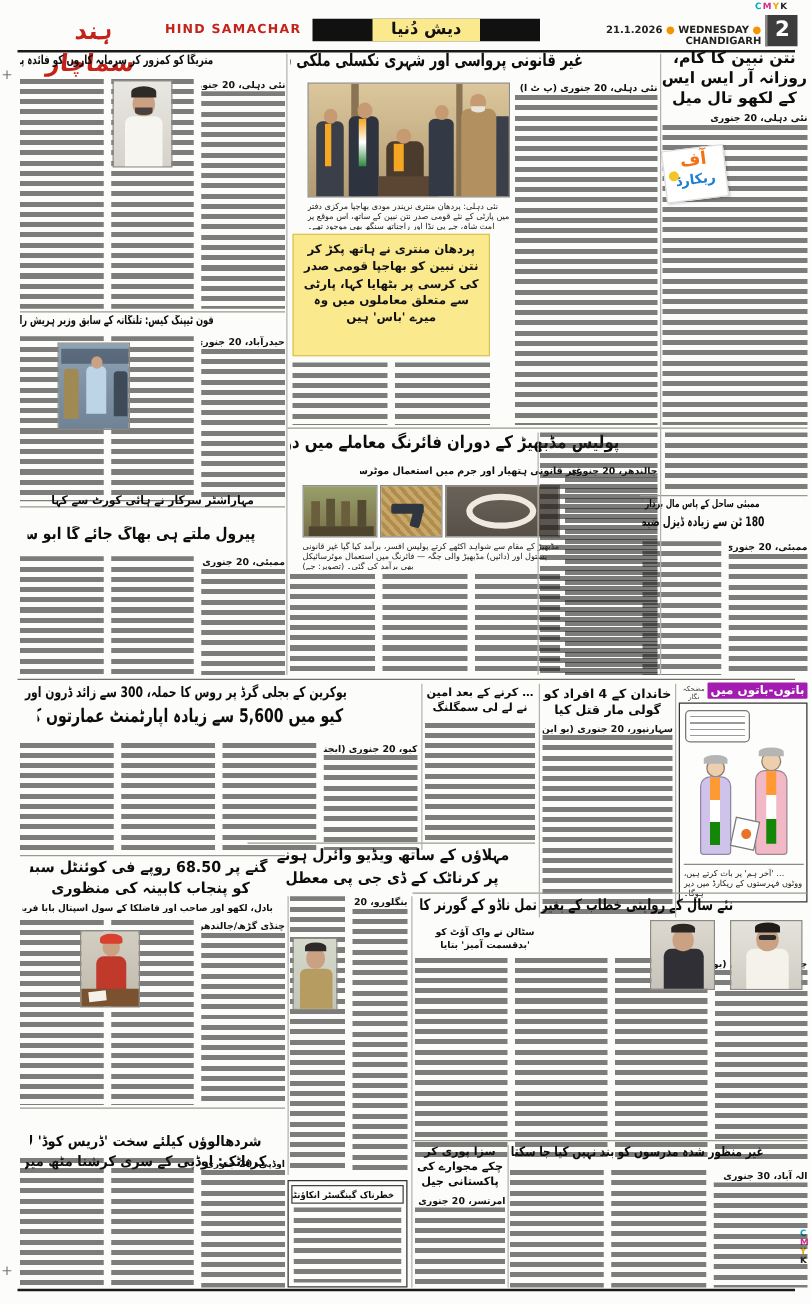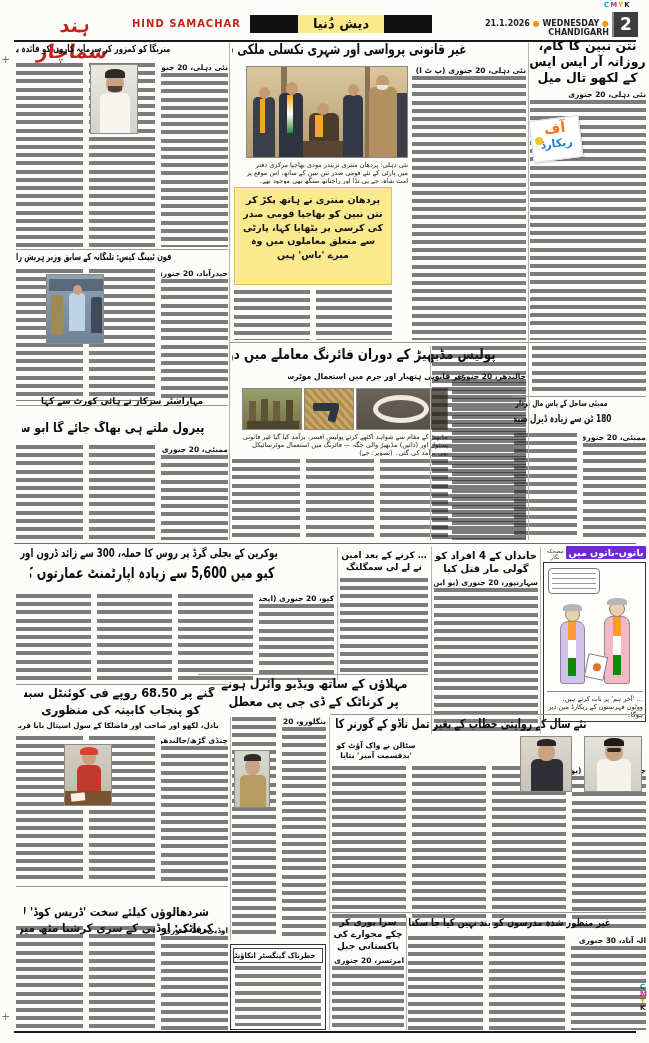--- a/index.html
+++ b/index.html
@@ -12,24 +12,24 @@
   .cx85{transform:scaleX(.85);} .cx90{transform:scaleX(.90);} .cx95{transform:scaleX(.95);}
   .clip{overflow:hidden;}
   .cols{display:flex;gap:6px;}
   .col{flex:1;display:flex;flex-direction:column;min-width:0;}
   .dl{font-size:7.5px;font-weight:bold;line-height:9px;white-space:nowrap;overflow:hidden;margin-bottom:1px;}
   .gk{flex:1;background-image:repeating-linear-gradient(180deg,rgba(32,32,32,.58) 0 4px,rgba(0,0,0,0) 4px 8.2px);}
   .vr{width:1px;background:#b5b2ac;}
   .hr{height:1px;background:#9b988f;}
   .hrb{height:2px;background:#1a1a1a;}
   .photo{border:1px solid #8c8a82;overflow:hidden;}
-  .cap{font-size:6.5px;line-height:8px;text-align:right;color:#222;overflow:hidden;}
+  .cap{font-size:6.5px;line-height:8px;text-align:left;color:#222;overflow:hidden;}
   .pull{background:#fbe98e;border:1px solid #d9c45a;padding:5px 6px;font-weight:bold;
         font-size:9.5px;line-height:1.45;text-align:center;overflow:hidden;}
-  .redlabel{background:#6d28d9;color:#fff;font-weight:bold;font-size:9.5px;line-height:13px;
+  .redlabel{background:#a21caf;color:#fff;font-weight:bold;font-size:9.5px;line-height:13px;
             text-align:center;border-radius:1px;}
   .boxed{border:1.5px solid #333;background:#fdfdfb;}
   .cmyk{font-size:7px;font-weight:bold;letter-spacing:1px;direction:ltr;}
   .cmyk .c{color:#00a6c8;} .cmyk .m{color:#cf2a8e;} .cmyk .y{color:#e8a800;} .cmyk .k{color:#222;}
   .reg{color:#777;font-size:11px;line-height:10px;}
 </style>
 </head>
 <body>
 
 <div class="page">
@@ -329,21 +329,21 @@
   <div class="abs photo" style="left:64px;top:744px;width:48px;height:62px;background:linear-gradient(180deg,#d3cec2,#bfb9ab);">
     <div class="abs" style="left:12px;top:20px;width:24px;height:28px;background:#c0392b;border-radius:6px 6px 0 0;"></div>
     <div class="abs" style="left:17px;top:6px;width:14px;height:14px;background:#caa183;border-radius:50%;"></div>
     <div class="abs" style="left:15px;top:2px;width:18px;height:8px;background:#d8402f;border-radius:50% 50% 20% 20%;"></div>
     <div class="abs" style="left:0;top:46px;width:48px;height:16px;background:#7a5230;"></div>
     <div class="abs" style="left:6px;top:48px;width:14px;height:8px;background:#f4f2ea;transform:rotate(-6deg);"></div>
   </div>
 
   <div class="abs hr" style="left:330px;top:714px;width:316px;"></div>
   <div class="abs hl clip" style="left:332px;top:717px;width:314px;height:21px;font-size:12.5px;"><span class="cx cx75">نئے سال کے روایتی خطاب کے بغیر تمل ناڈو کے گورنر کا پھر ایوان سے واک آؤٹ</span></div>
-  <div class="abs hl" style="left:332px;top:741px;width:88px;height:22px;font-size:7.5px;line-height:10px;overflow:hidden;">سٹالن نے واک آؤٹ کو 'بدقسمت آمیز' بتایا</div>
+  <div class="abs hl" style="left:344px;top:741px;width:88px;height:22px;font-size:7.5px;line-height:10px;overflow:hidden;">سٹالن نے واک آؤٹ کو 'بدقسمت آمیز' بتایا</div>
   <div class="cols abs" style="left:332px;top:766px;width:314px;height:162px;">
     <div class="col">
         <div class="dl">چنئی، 20 جنوری (یو این آئی)</div>
         <div class="gk"></div>
       </div>
     <div class="col">
         <div class="gk"></div>
       </div>
     <div class="col">
         <div class="gk"></div>

